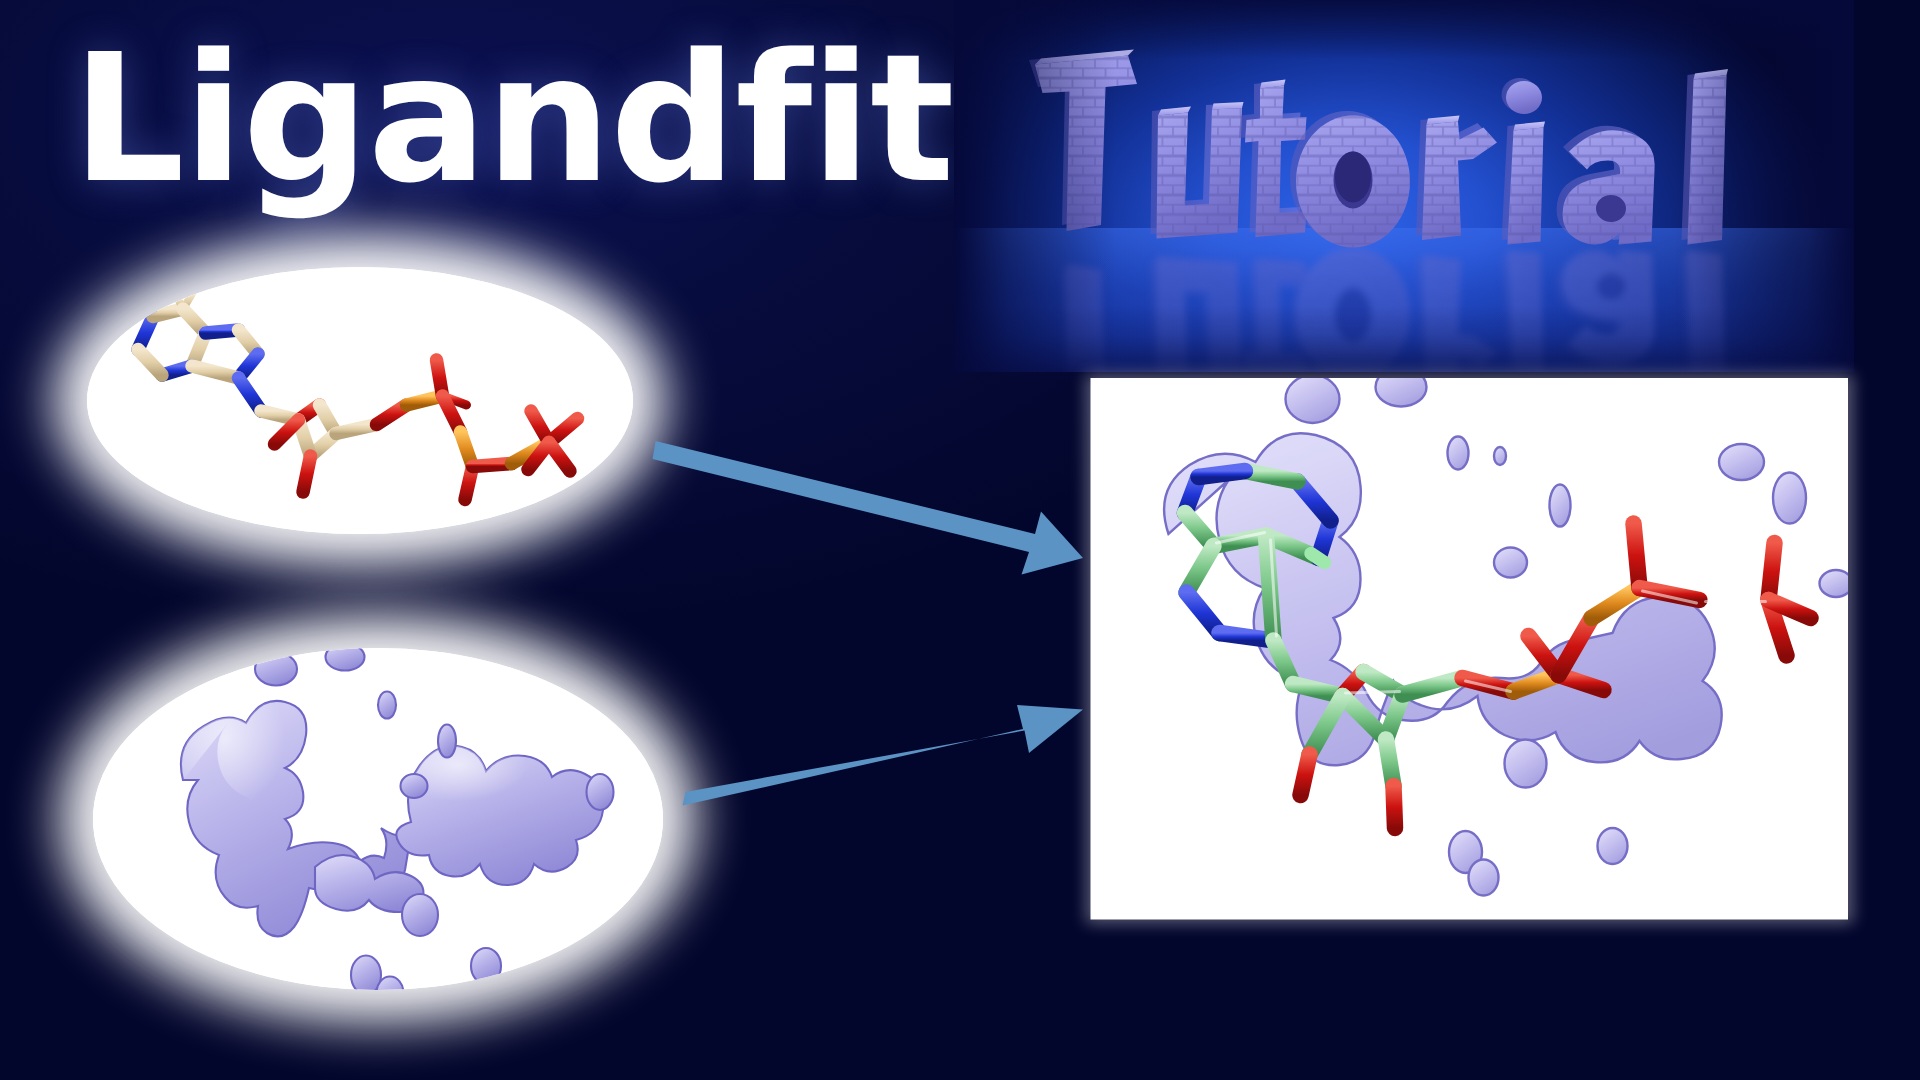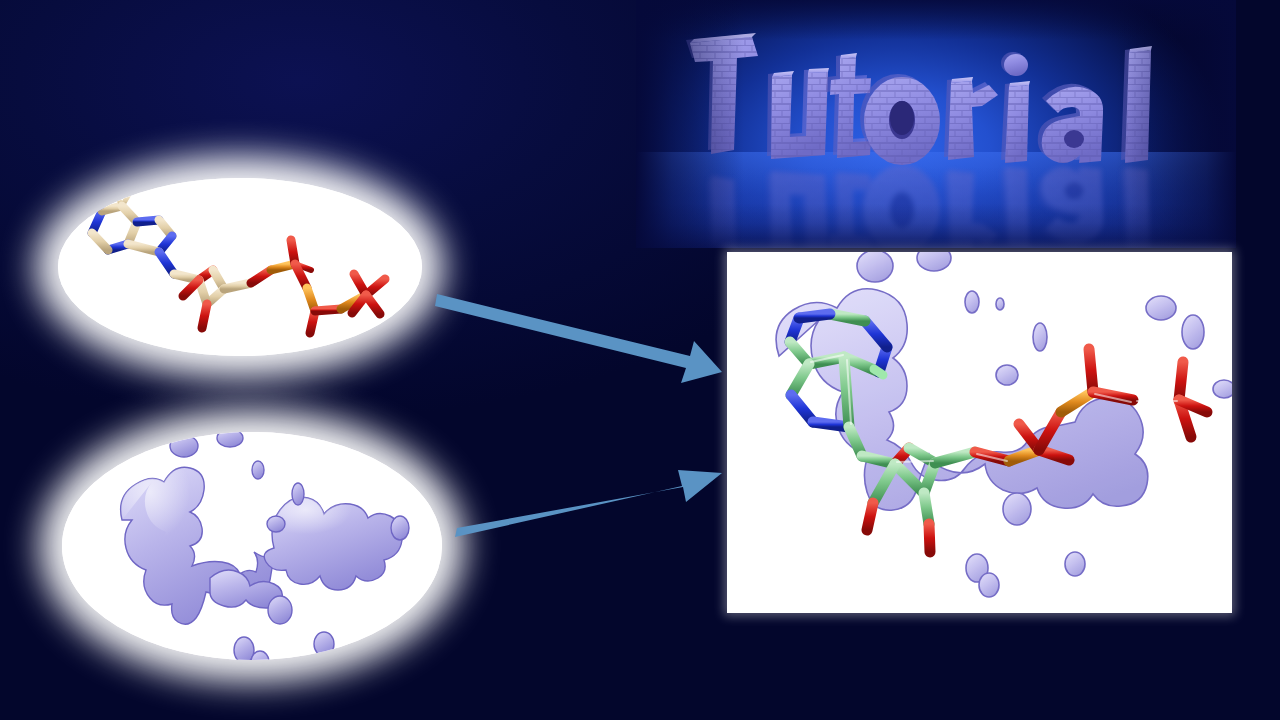--- a/index.html
+++ b/index.html
@@ -71,20 +71,21 @@
   
   #arrows{position:absolute;left:0;top:0;width:1280px;height:720px;pointer-events:none;}
 
   svg{display:block;}
 </style>
 </head>
 <body>
 
 <div id="stage">
 
+  <div id="title">Ligandfit</div>
 
   <div id="tutorial-banner">
     <div id="tutorial-glow"></div>
     <div id="tutorial-floor"></div>
 
     <svg id="tut-svg" viewBox="0 0 600 248">
       <defs>
         <linearGradient id="stoneFace" x1="0" y1="0" x2="0.25" y2="1">
           <stop offset="0%" stop-color="#a9a6ef"></stop>
           <stop offset="45%" stop-color="#908ce2"></stop>

